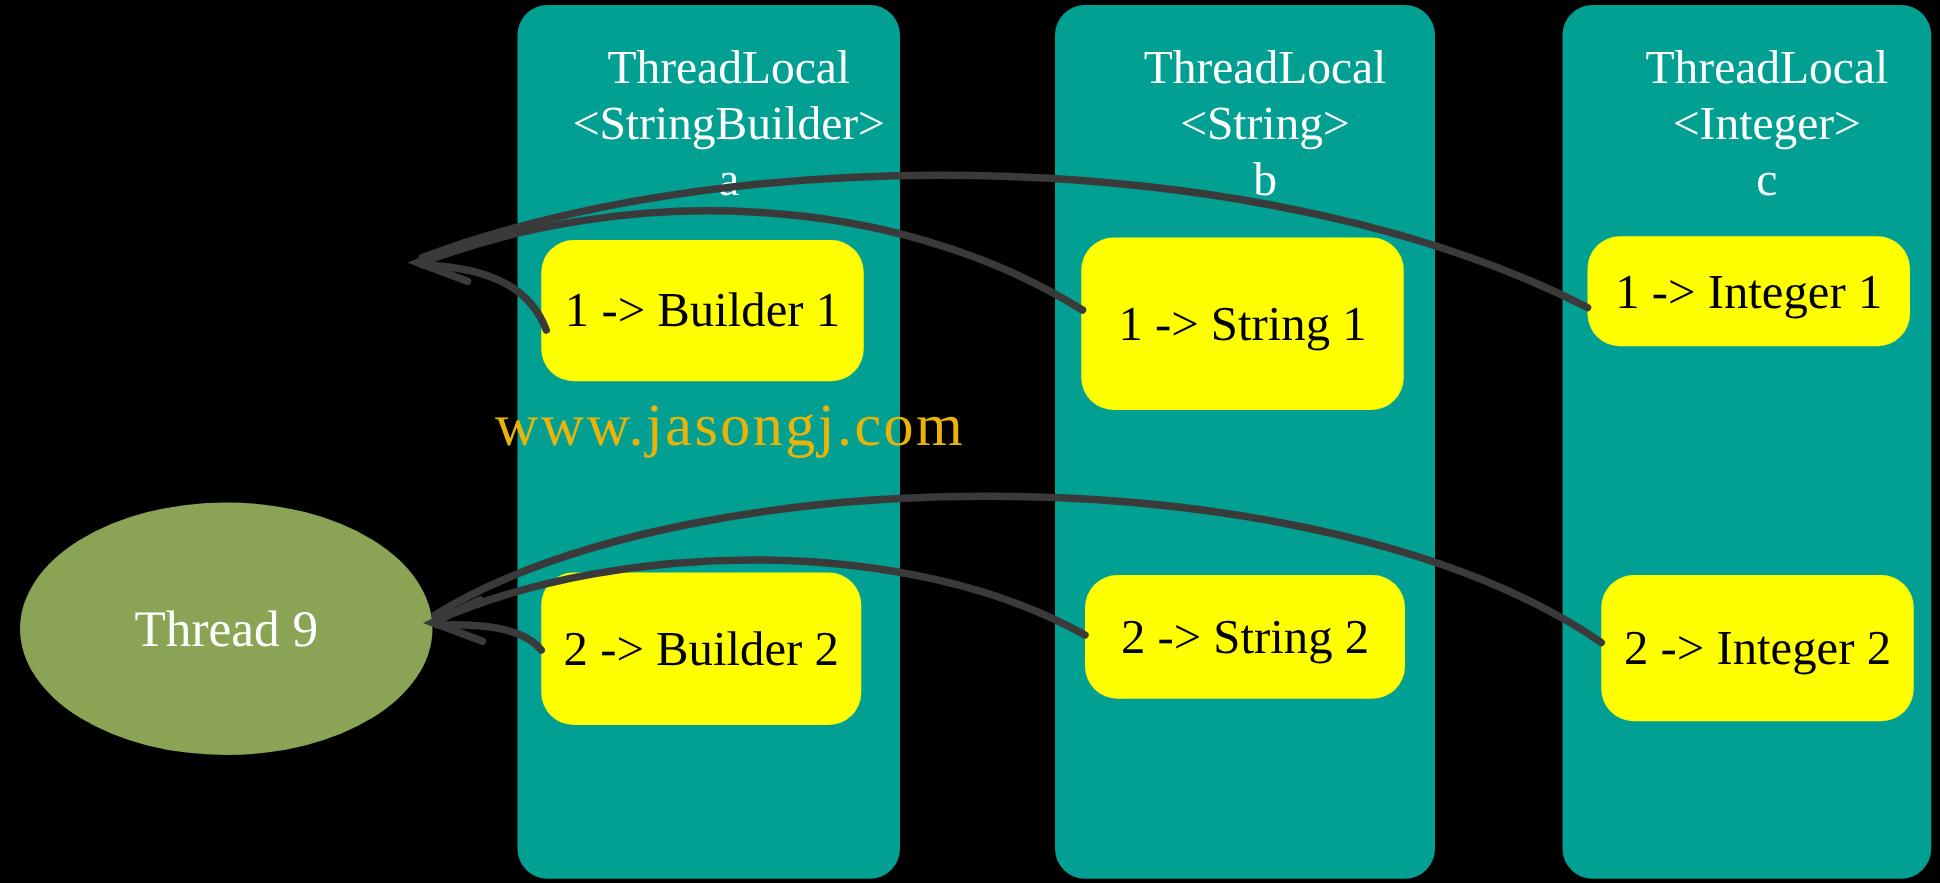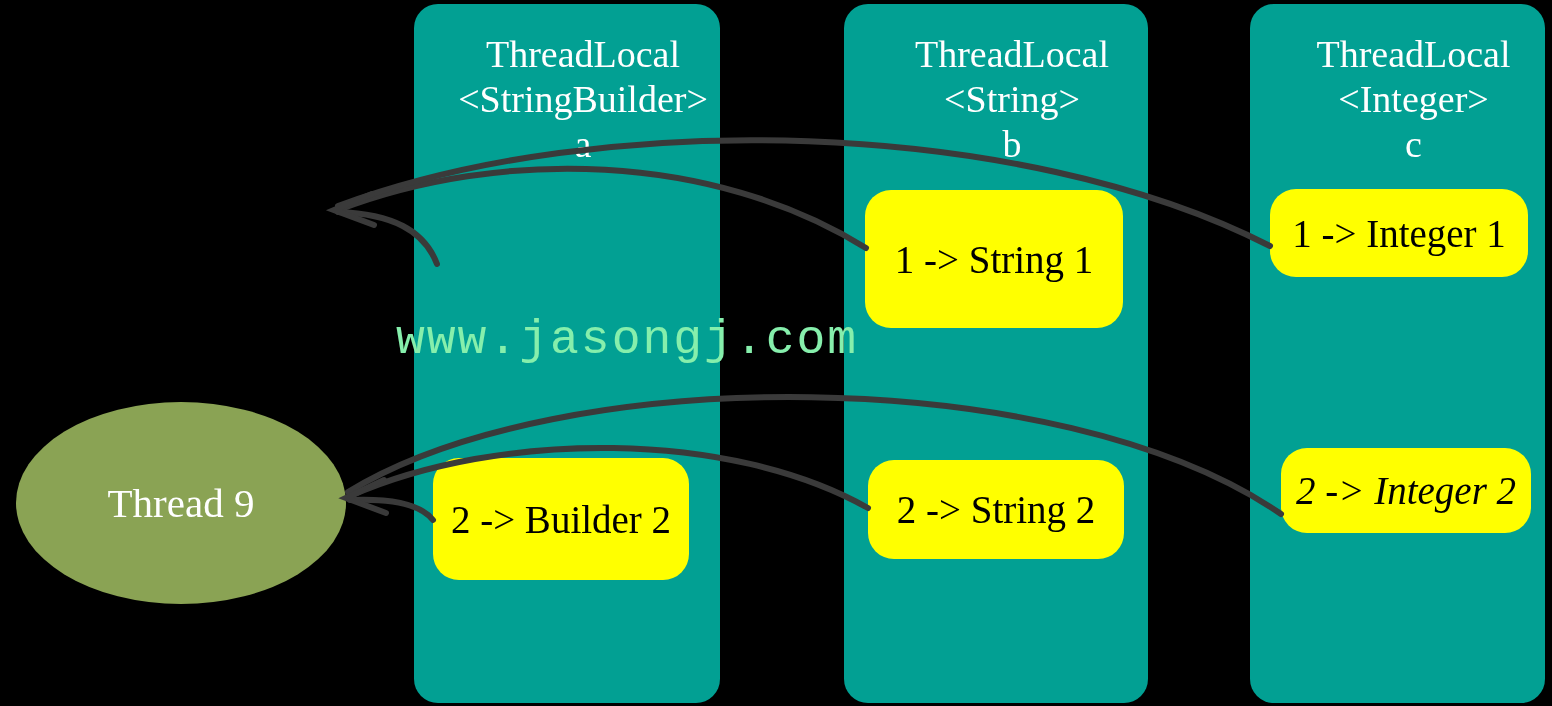--- a/index.html
+++ b/index.html
@@ -32,33 +32,33 @@
   .entry {
     position:absolute; background:#ffff00; border-radius:26px;
     display:flex; align-items:center; justify-content:center;
     color:#000000; font-size:39px; white-space:nowrap;
   }
   .entry-a1 { left:433px;  top:192px; width:258px; height:113px; }
   .entry-b1 { left:865px;  top:190px; width:258px; height:138px; }
   .entry-c1 { left:1270px; top:189px; width:258px; height:88px; }
   .entry-a2 { left:433px;  top:458px; width:256px; height:122px; }
   .entry-b2 { left:868px;  top:460px; width:256px; height:99px; }
-  .entry-c2 { left:1281px; top:448px; width:250px; height:85px;font-style:italic; }
+  .entry-c2 { left:1281px; top:460px; width:250px; height:117px; }
   
   #arrows {
     position:absolute; left:0; top:0; width:1552px; height:706px;
     pointer-events:none;
   }
   #arrows path {
     fill:none; stroke:#3a3a3a; stroke-width:6; stroke-linecap:round;
   }
   
   .watermark {
     position:absolute; left:396px; top:313px;
-    color:#86efac; font-size:48px; letter-spacing:2px; white-space:nowrap;font-family:Liberation Mono, monospace;
+    color:#eab308; font-size:48px; letter-spacing:2px; white-space:nowrap;
   }
 </style>
 </head>
 <body>
 
 <div id="canvas">
 
   <div class="col col-a">
     <div class="col-title">
       <div>ThreadLocal</div>
@@ -80,20 +80,23 @@
       <div>ThreadLocal</div>
       <div>&lt;Integer&gt;</div>
       <div>c</div>
     </div>
   </div>
 
   <div class="thread thread-2">
     <span>Thread 9</span>
   </div>
 
+  <div class="entry entry-a1">
+    <span>1 -&gt; Builder 1</span>
+  </div>
   <div class="entry entry-b1">
     <span>1 -&gt; String 1</span>
   </div>
   <div class="entry entry-c1">
     <span>1 -&gt; Integer 1</span>
   </div>
   <div class="entry entry-a2">
     <span>2 -&gt; Builder 2</span>
   </div>
   <div class="entry entry-b2">

